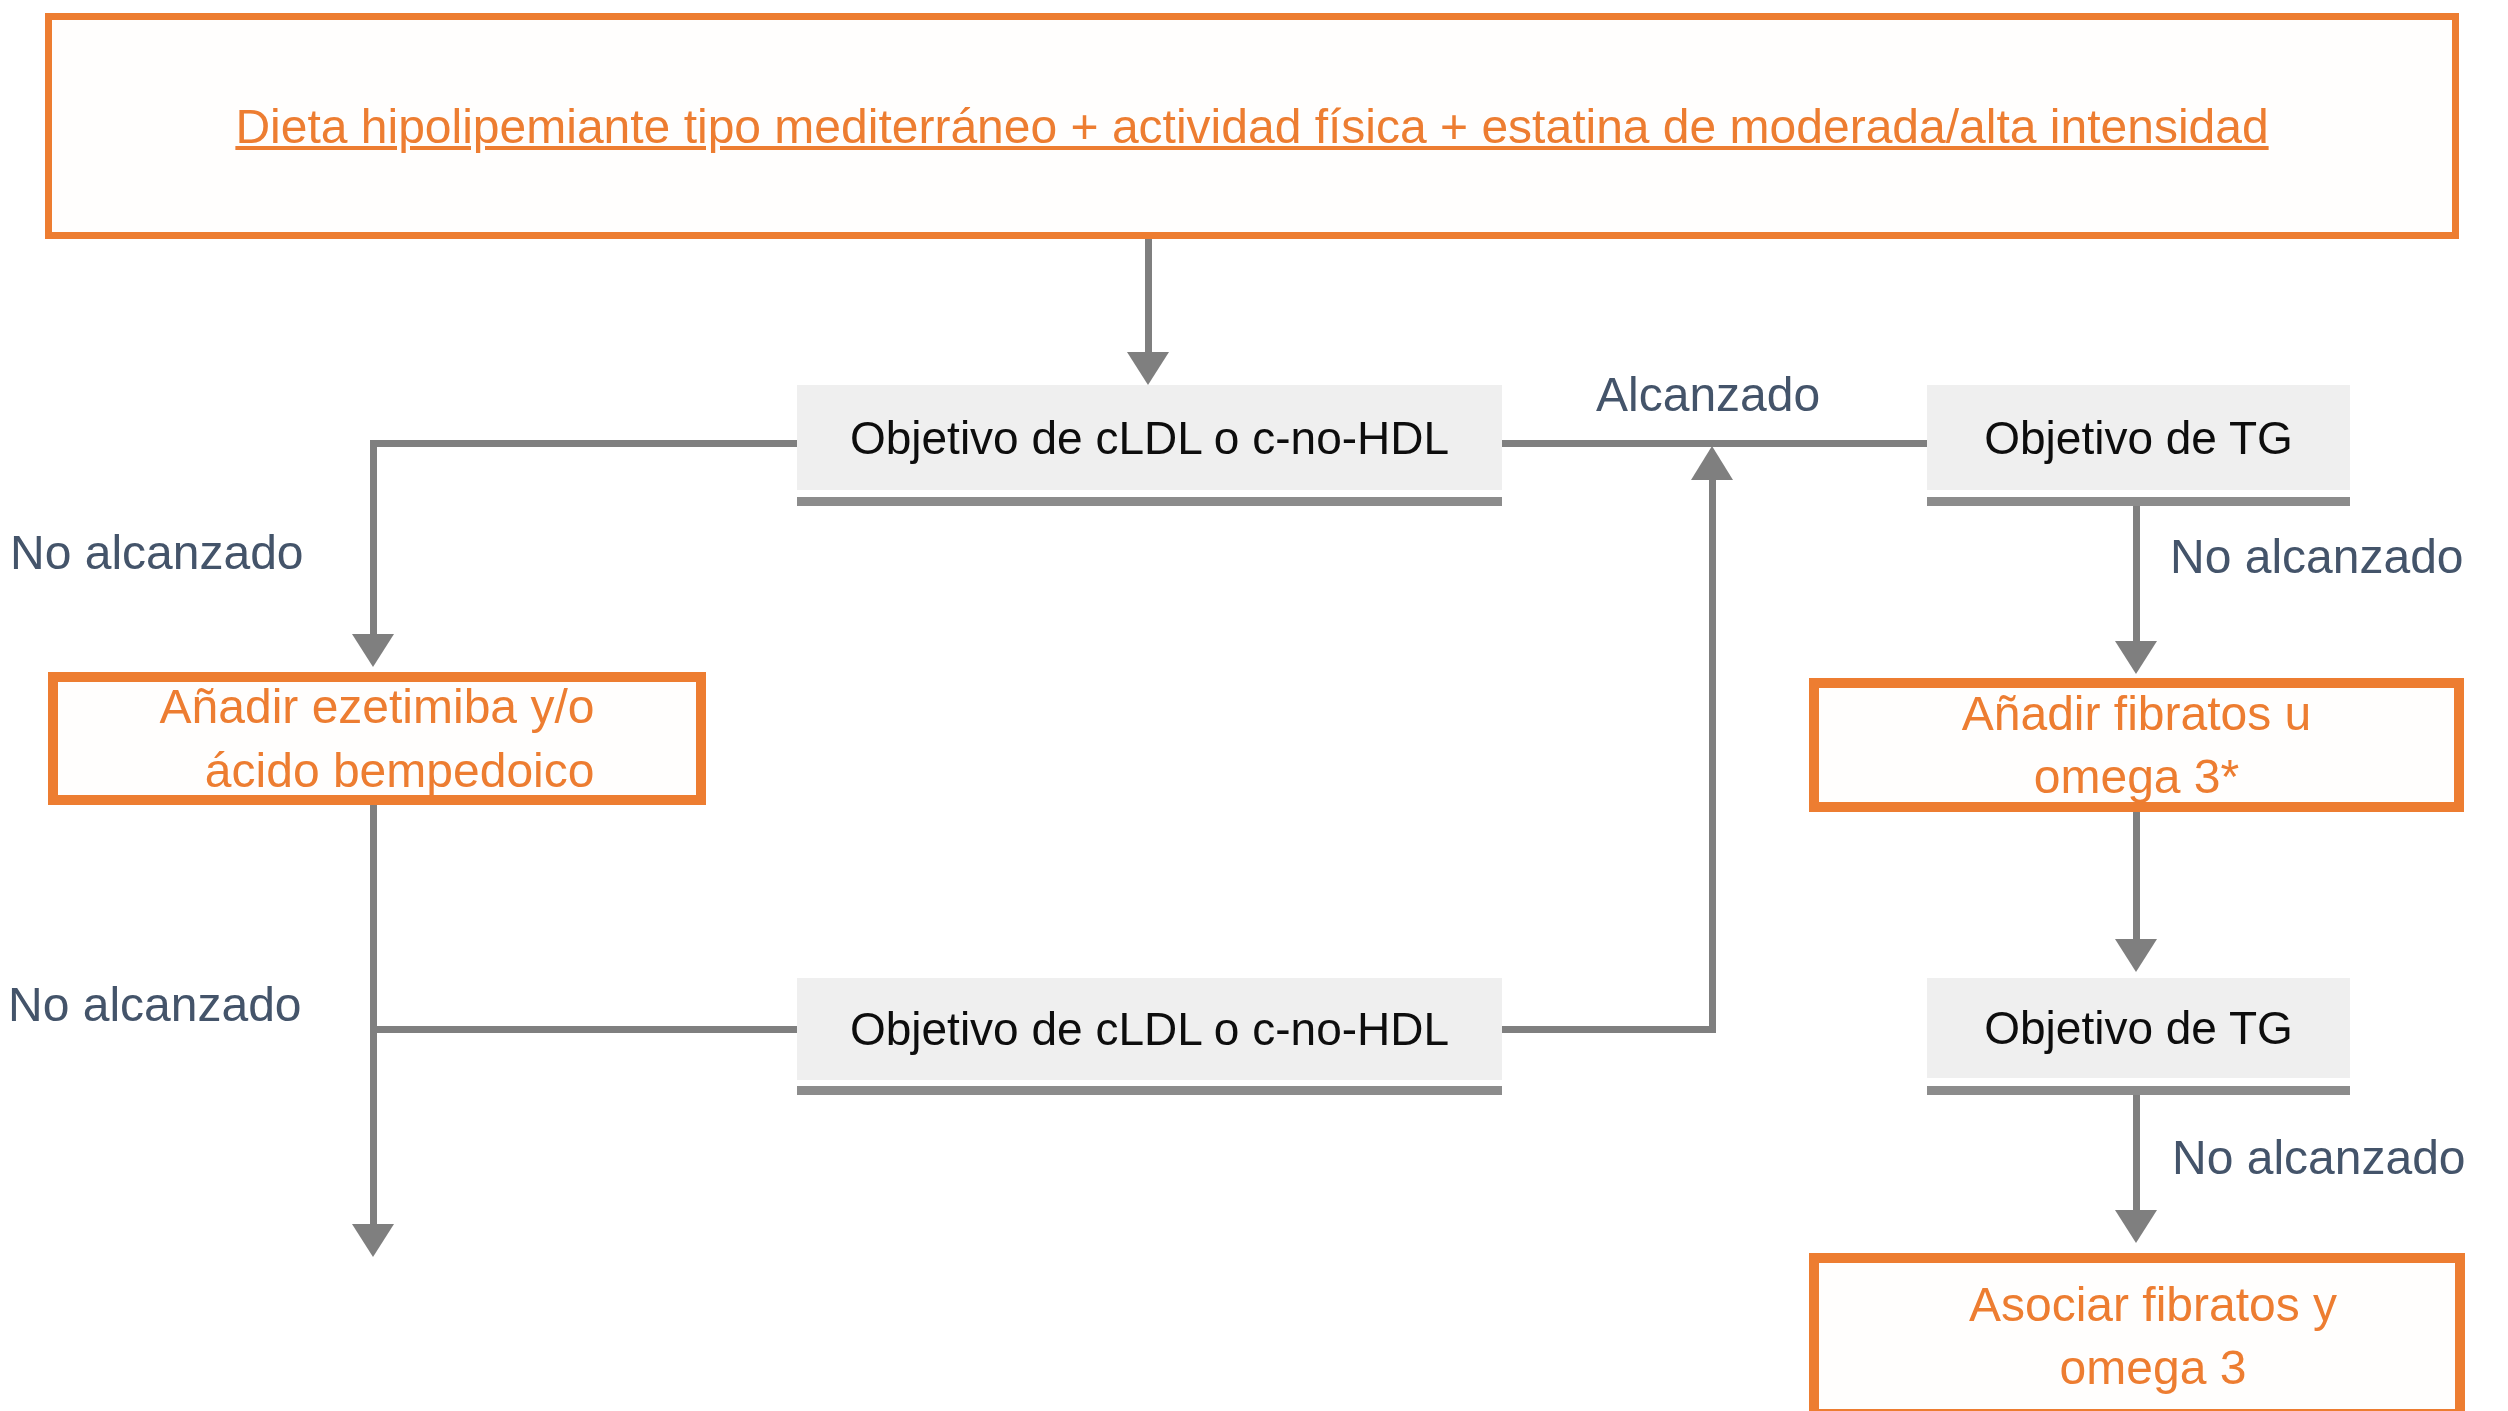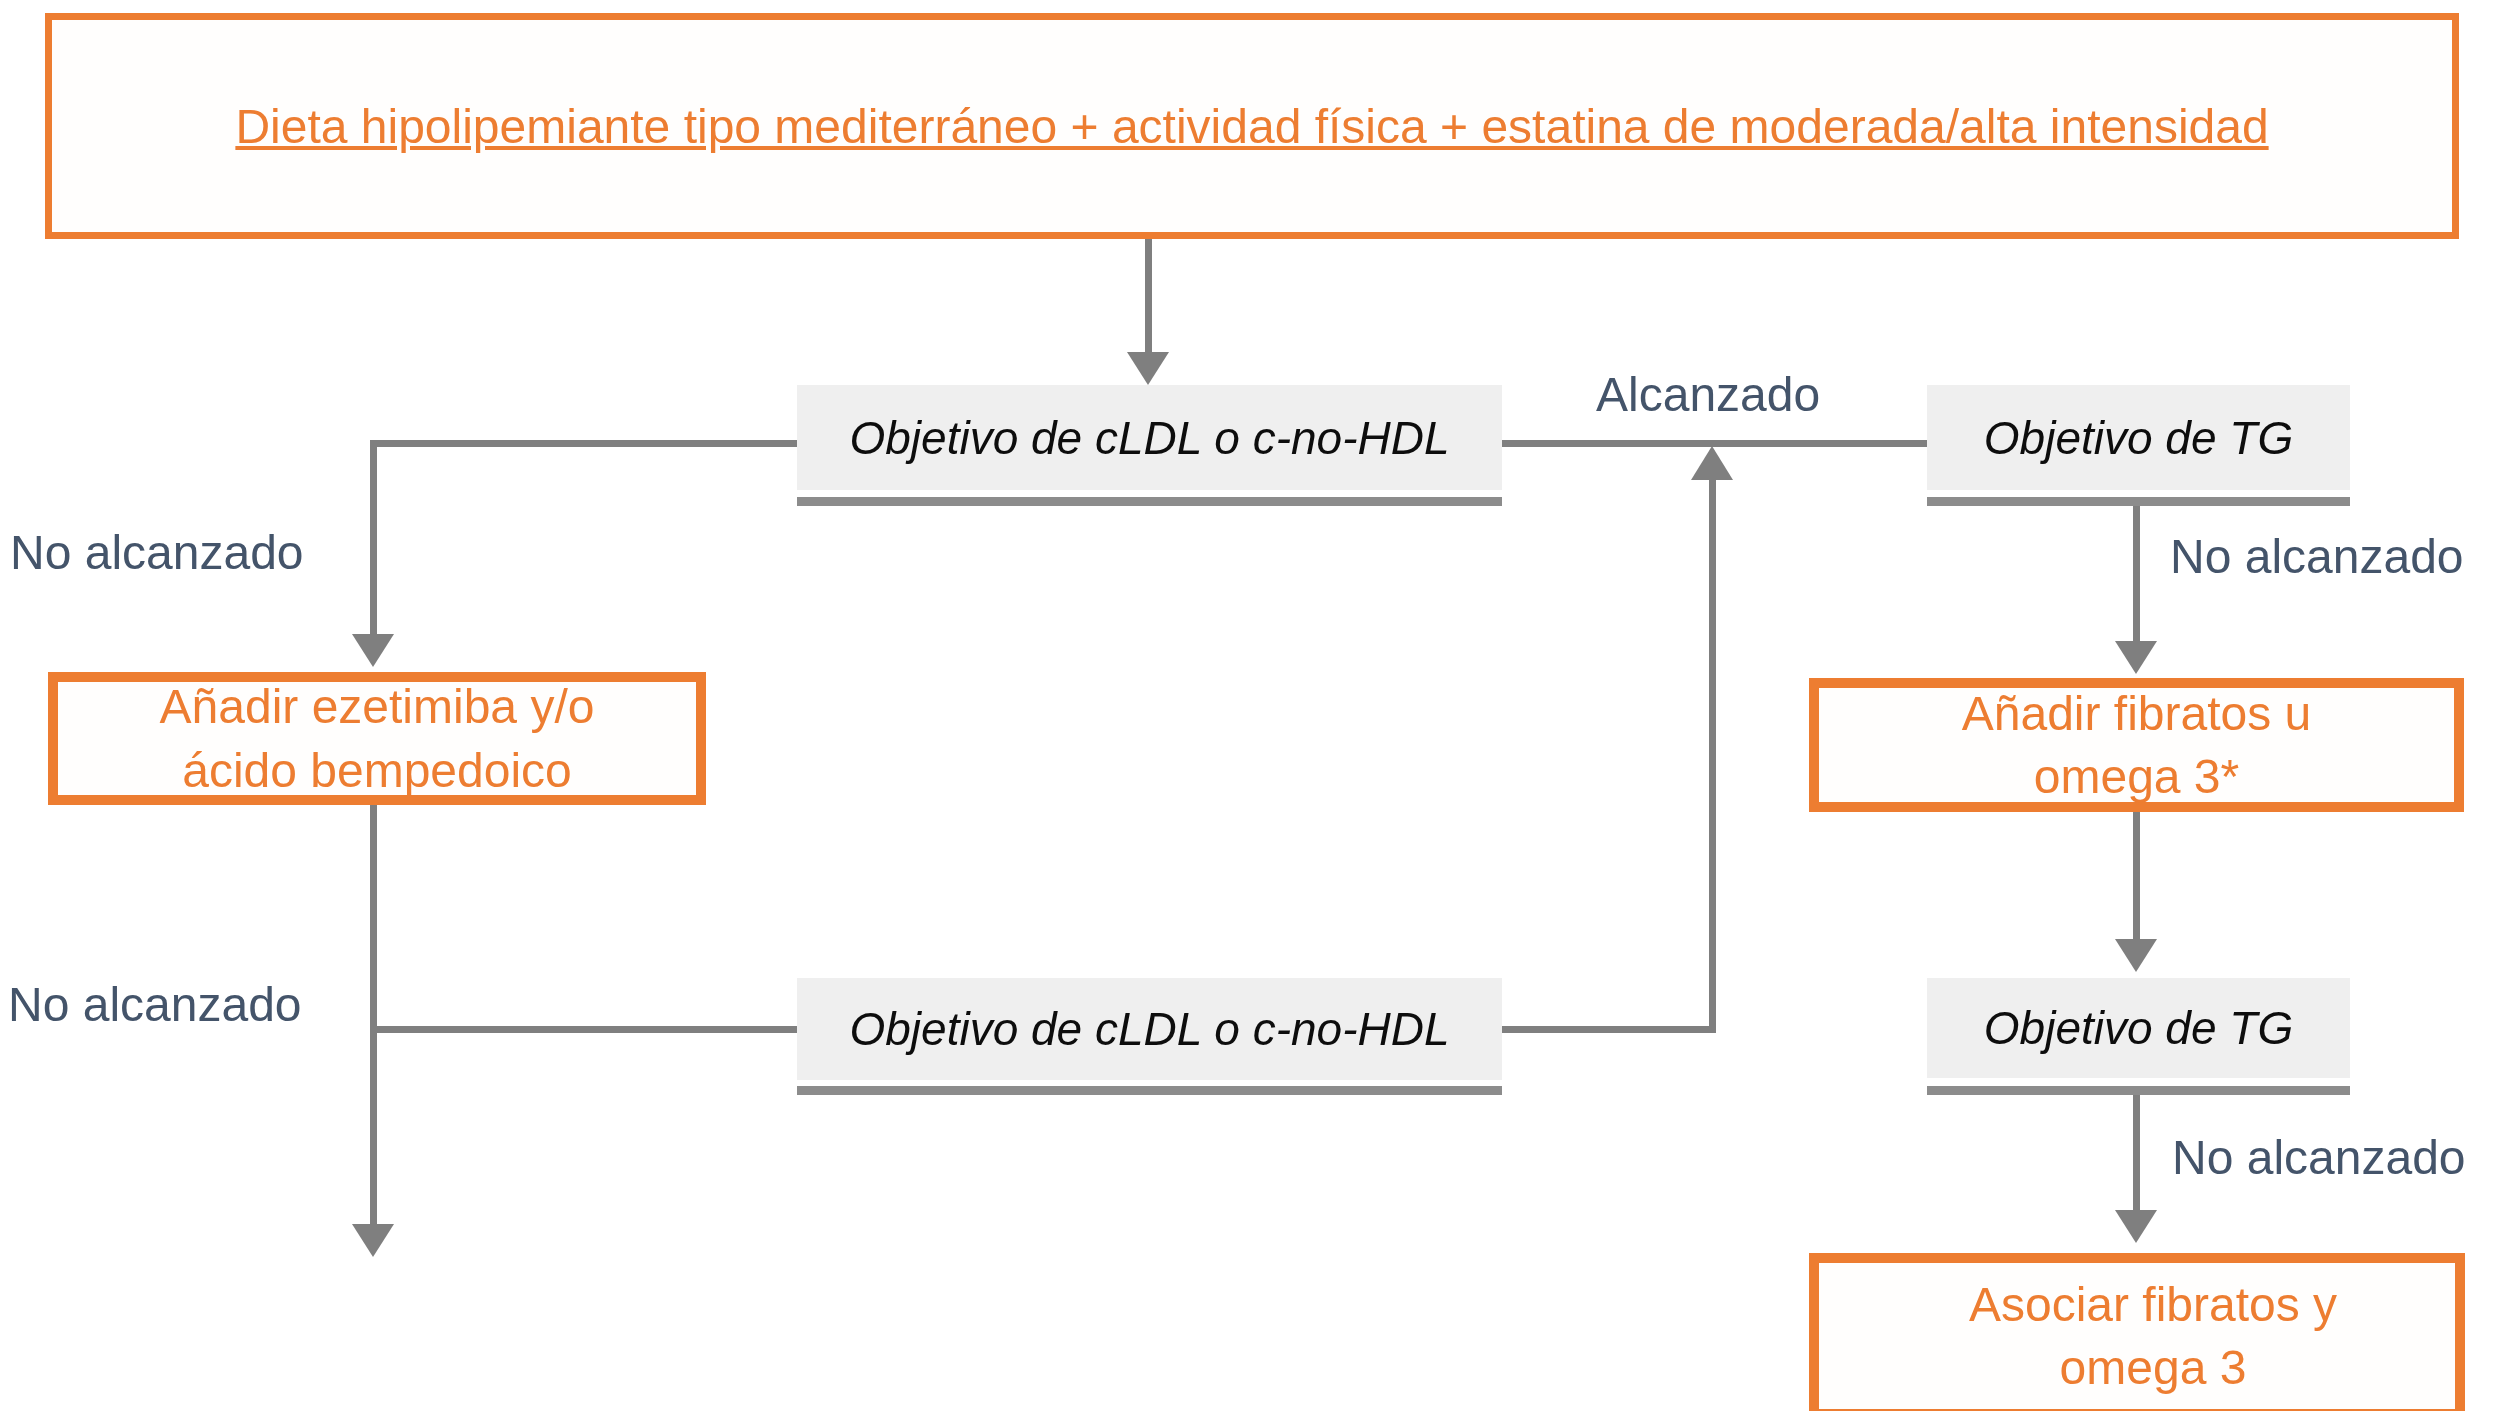--- a/index.html
+++ b/index.html
@@ -30,21 +30,20 @@
     white-space:nowrap;
     text-align:center;
   }
   .goal-box{
     background:var(--node-fill);
     display:flex;align-items:center;justify-content:center;
     color:var(--ink);
     font-size:46px;
     white-space:nowrap;
     text-align:center;
-    font-style:italic;
   }
   .goal-underline{background:var(--node-underline);}
   .action-box{
     border:10px solid var(--orange);
     background:#fffefd;
     display:flex;align-items:center;justify-content:center;
     color:var(--orange);
     font-size:48px;
     line-height:1.32;
     text-align:center;
@@ -86,21 +85,21 @@
   <div class="abs goal-box" style="left:797px;top:385px;width:705px;height:105px;">
     <span>Objetivo de cLDL o c-no-HDL</span>
   </div>
   <div class="abs goal-underline" style="left:797px;top:497px;width:705px;height:9px;"></div>
 
   <div class="abs goal-box" style="left:1927px;top:385px;width:423px;height:105px;">
     <span>Objetivo de TG</span>
   </div>
   <div class="abs goal-underline" style="left:1927px;top:497px;width:423px;height:9px;"></div>
 
-  <div class="abs action-box" style="left:48px;top:672px;width:658px;height:133px;">
+  <div class="abs action-box" style="left:48px;top:672px;width:658px;height:133px;text-align:right;">
     <span>Añadir ezetimiba y/o<br>ácido bempedoico</span>
   </div>
 
   <div class="abs action-box" style="left:1809px;top:678px;width:655px;height:134px;">
     <span>Añadir fibratos u<br>omega 3*</span>
   </div>
 
   <div class="abs goal-box" style="left:797px;top:978px;width:705px;height:102px;">
     <span>Objetivo de cLDL o c-no-HDL</span>
   </div>

